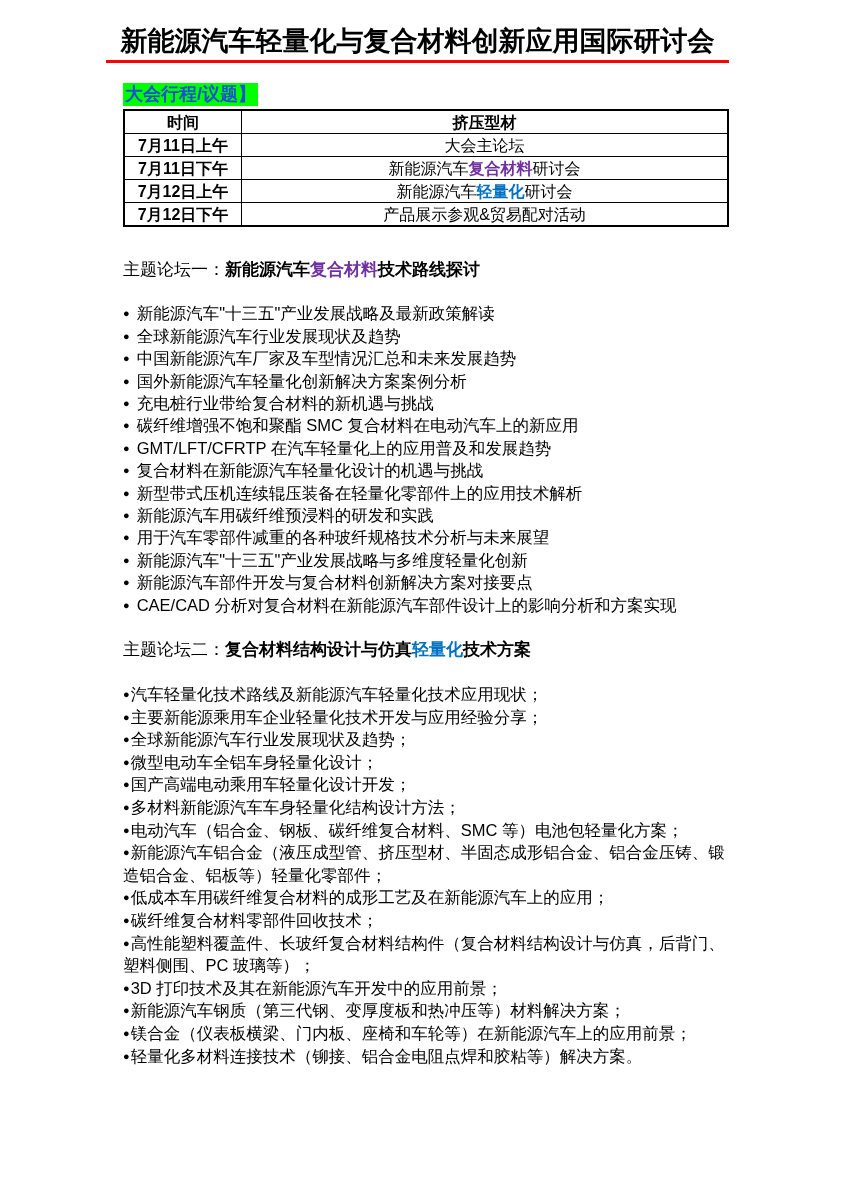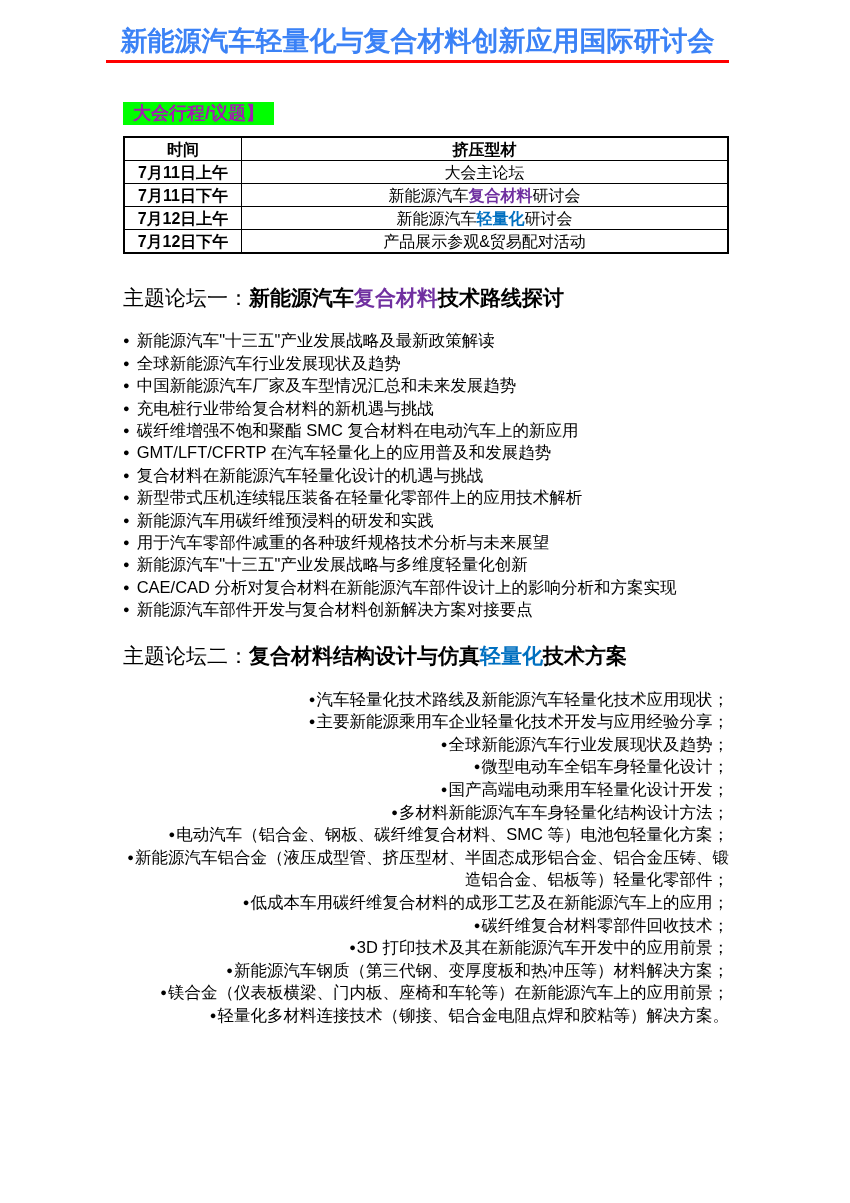--- a/index.html
+++ b/index.html
@@ -13,59 +13,59 @@
   .doc { margin-left:123px; width:606px; }
 
   .title-block { width:623px; margin-left:-17px; padding-top:25px; }
   .title {
     margin:0; text-align:center;
     font-size:27px; font-weight:bold; line-height:1.2;
     padding-bottom:3px; border-bottom:3px solid #FF0000;
   }
 
   .section-label {
-    display:inline-block; margin-top:39px;
+    display:inline-block; margin-top:20px;
     font-size:18px; font-weight:bold; line-height:23px;
-    padding:0 10px; color:#a21caf;
+    padding:0 2px; color:#1d4ed8;
   }
 
   table.schedule {
-    margin-top:11px; width:606px;
+    margin-top:3px; width:606px;
     border-collapse:collapse; border:2px solid #000;
     table-layout:fixed;
   }
   table.schedule th, table.schedule td {
     border:1px solid #000; text-align:center;
     font-size:16px; line-height:21px; height:22px; padding:0 2px;
   }
   table.schedule th { font-weight:bold; }
   .col-time { width:112px; font-weight:bold; }
   .kw { font-weight:bold; }
 
-  .forum-heading { margin-top:33px; font-size:21px; line-height:22px; }
+  .forum-heading { margin-top:33px; font-size:17px; line-height:22px;font-family:Liberation Mono, monospace; }
   .f2-heading { margin-top:24px; }
   .fh-label { font-weight:normal; }
   .fh-strong { font-weight:bold; }
 
   .list { margin-top:20px; }
   .list .item { font-size:16.5px; }
   .f1 .item { line-height:22.4px; }
-  .f2 { margin-top:21px;text-align:right; }
+  .f2 { margin-top:21px; }
   .f2 .item { line-height:22.6px; }
   .bullet { font-size:11px; vertical-align:2px; }
   .f1 .bullet { margin-right:7px; }
   .f2 .bullet { margin-right:1px; }
 </style>
 </head>
 <body>
 
 <div class="doc">
 
   <div class="title-block">
-    <h1 class="title" style="color: #3b82f6;">新能源汽车轻量化与复合材料创新应用国际研讨会</h1>
+    <h1 class="title" style="color: #000000;">新能源汽车轻量化与复合材料创新应用国际研讨会</h1>
   </div>
 
   <span class="section-label" style="background-color: rgb(0, 255, 0);">大会行程/议题】</span>
 
   <table class="schedule">
     <tbody>
         <tr>
       <th class="col-time">时间</th>
       <th>挤压型材</th>
     </tr>
@@ -93,41 +93,42 @@
   </div>
 
   <div class="list f1">
 
       <div class="item"><span class="bullet">●</span><span class="txt">新能源汽车"十三五"产业发展战略及最新政策解读</span></div>
 
       <div class="item"><span class="bullet">●</span><span class="txt">全球新能源汽车行业发展现状及趋势</span></div>
 
       <div class="item"><span class="bullet">●</span><span class="txt">中国新能源汽车厂家及车型情况汇总和未来发展趋势</span></div>
 
+      <div class="item"><span class="bullet">●</span><span class="txt">国外新能源汽车轻量化创新解决方案案例分析</span></div>
 
       <div class="item"><span class="bullet">●</span><span class="txt">充电桩行业带给复合材料的新机遇与挑战</span></div>
 
       <div class="item"><span class="bullet">●</span><span class="txt">碳纤维增强不饱和聚酯 SMC 复合材料在电动汽车上的新应用</span></div>
 
 
       <div class="item"><span class="bullet">●</span><span class="txt">GMT/LFT/CFRTP 在汽车轻量化上的应用普及和发展趋势</span></div>
 
       <div class="item"><span class="bullet">●</span><span class="txt">复合材料在新能源汽车轻量化设计的机遇与挑战</span></div>
 
       <div class="item"><span class="bullet">●</span><span class="txt">新型带式压机连续辊压装备在轻量化零部件上的应用技术解析</span></div>
 
       <div class="item"><span class="bullet">●</span><span class="txt">新能源汽车用碳纤维预浸料的研发和实践</span></div>
 
       <div class="item"><span class="bullet">●</span><span class="txt">用于汽车零部件减重的各种玻纤规格技术分析与未来展望</span></div>
 
       <div class="item"><span class="bullet">●</span><span class="txt">新能源汽车"十三五"产业发展战略与多维度轻量化创新</span></div>
 
+      <div class="item"><span class="bullet">●</span><span class="txt">新能源汽车部件开发与复合材料创新解决方案对接要点</span></div>
+
       <div class="item"><span class="bullet">●</span><span class="txt">CAE/CAD 分析对复合材料在新能源汽车部件设计上的影响分析和方案实现</span></div>
-
-      <div class="item"><span class="bullet">●</span><span class="txt">新能源汽车部件开发与复合材料创新解决方案对接要点</span></div>
     </div>
 
   <div class="forum-heading f2-heading">
     <span class="fh-label">主题论坛二：</span><span class="fh-strong">复合材料结构设计与仿真</span><span class="fh-strong" style="color: rgb(0, 112, 192);">轻量化</span><span class="fh-strong">技术方案</span>
   </div>
 
   <div class="list f2">
 
       <div class="item"><span class="bullet">●</span><span class="txt">汽车轻量化技术路线及新能源汽车轻量化技术应用现状；</span></div>
 
@@ -142,20 +143,21 @@
       <div class="item"><span class="bullet">●</span><span class="txt">多材料新能源汽车车身轻量化结构设计方法；</span></div>
 
       <div class="item"><span class="bullet">●</span><span class="txt">电动汽车（铝合金、钢板、碳纤维复合材料、SMC 等）电池包轻量化方案；</span></div>
 
       <div class="item"><span class="bullet">●</span><span class="txt">新能源汽车铝合金（液压成型管、挤压型材、半固态成形铝合金、铝合金压铸、锻造铝合金、铝板等）轻量化零部件；</span></div>
 
       <div class="item"><span class="bullet">●</span><span class="txt">低成本车用碳纤维复合材料的成形工艺及在新能源汽车上的应用；</span></div>
 
       <div class="item"><span class="bullet">●</span><span class="txt">碳纤维复合材料零部件回收技术；</span></div>
 
+      <div class="item"><span class="bullet">●</span><span class="txt">高性能塑料覆盖件、长玻纤复合材料结构件（复合材料结构设计与仿真，后背门、塑料侧围、PC 玻璃等）；</span></div>
 
       <div class="item"><span class="bullet">●</span><span class="txt">3D 打印技术及其在新能源汽车开发中的应用前景；</span></div>
 
       <div class="item"><span class="bullet">●</span><span class="txt">新能源汽车钢质（第三代钢、变厚度板和热冲压等）材料解决方案；</span></div>
 
       <div class="item"><span class="bullet">●</span><span class="txt">镁合金（仪表板横梁、门内板、座椅和车轮等）在新能源汽车上的应用前景；</span></div>
 
       <div class="item"><span class="bullet">●</span><span class="txt">轻量化多材料连接技术（铆接、铝合金电阻点焊和胶粘等）解决方案。</span></div>
     </div>
 

